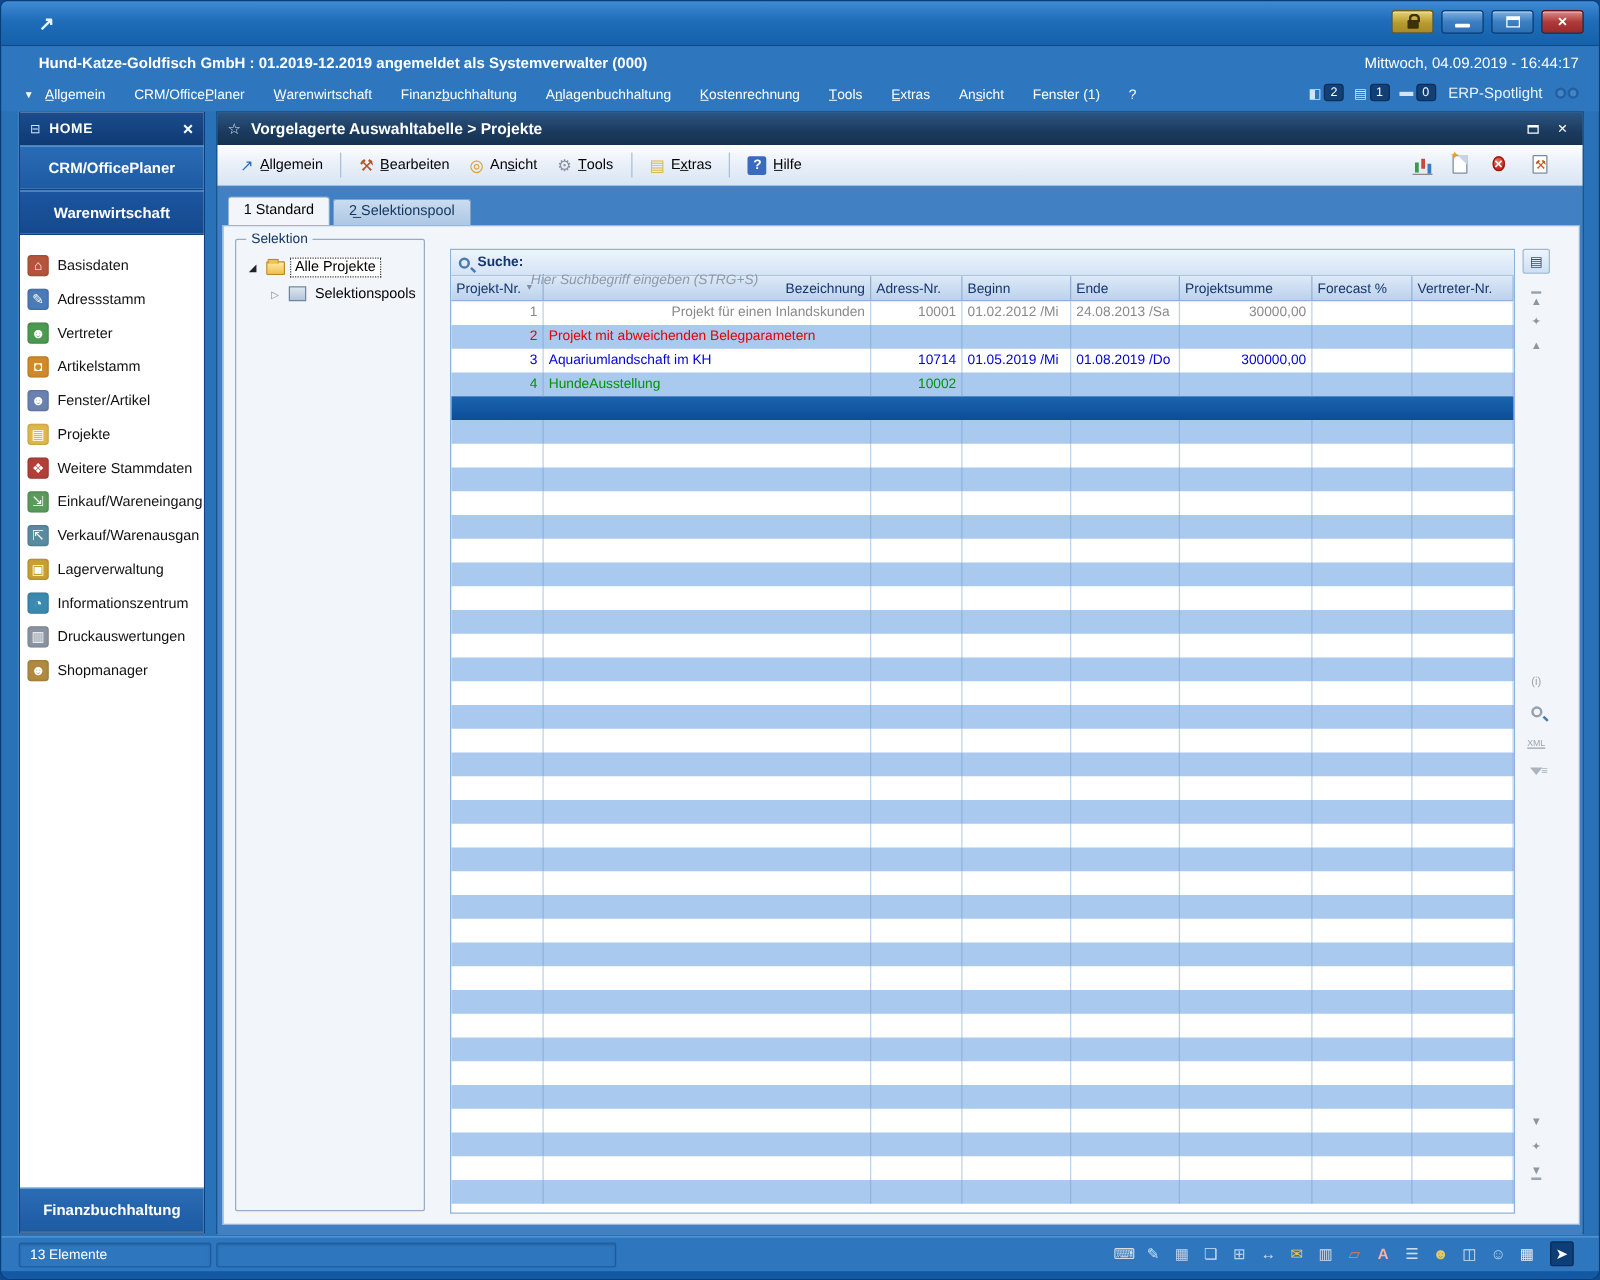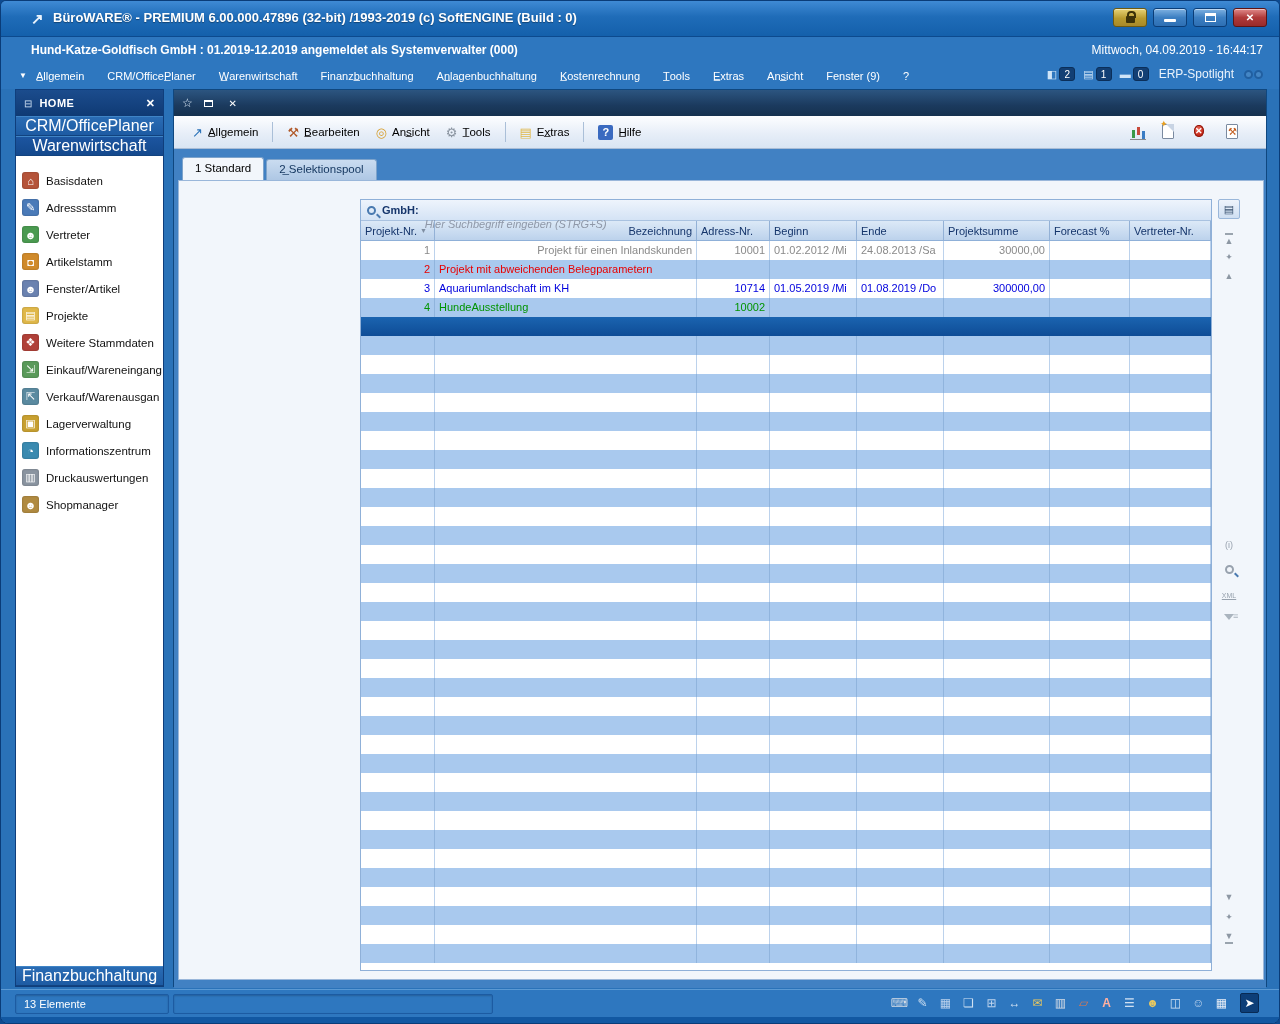--- a/index.html
+++ b/index.html
@@ -38,21 +38,21 @@
   .spotlight { font-size:12px; color:#eaf3fc; cursor:pointer; }
   .binoc { display:flex; gap:1px; opacity:.75; cursor:pointer; }
   .binoc i { width:9px; height:9px; border:2px solid #1d5897; border-radius:50%; background:#4c8cc8; }
 
   
   .sidebar { position:absolute; left:14px; top:88px; width:149px; height:898px; background:#fff; border:1px solid #0f3e7c; display:flex; flex-direction:column; }
   .side-home { height:26px; background:linear-gradient(180deg,#1b4c8d,#0f3a74); color:#fff; display:flex; align-items:center; padding:0 8px; gap:7px; }
   .side-home .homeicon { font-size:10px; color:#cfe0f2; }
   .side-home .homelbl { font-weight:bold; font-size:11px; letter-spacing:.5px; flex:1; }
   .side-home .homeclose { font-size:11px; font-weight:bold; cursor:pointer; }
-  .side-sec { height:20px; background:linear-gradient(180deg,#2a6cb4,#1d5ba3); border-top:1px solid #3f84c6; border-bottom:1px solid #12437f; color:#fff; font-weight:normal; font-size:16px; display:flex; align-items:center; justify-content:center; cursor:pointer; }
+  .side-sec { height:36px; background:linear-gradient(180deg,#2a6cb4,#1d5ba3); border-top:1px solid #3f84c6; border-bottom:1px solid #12437f; color:#fff; font-weight:bold; font-size:12px; display:flex; align-items:center; justify-content:center; cursor:pointer; }
   .side-sec.active { background:linear-gradient(180deg,#1c55a0,#14498d); }
   .side-list { flex:1; background:#fff; padding-top:11px; overflow:hidden; }
   .side-item { height:27px; display:flex; align-items:center; gap:7px; padding:0 6px; cursor:pointer; color:#111; font-size:11.5px; }
   .side-item .sicon { width:17px; height:17px; border-radius:3px; display:flex; align-items:center; justify-content:center; font-size:11px; color:#fff; flex:0 0 17px; box-shadow:inset 0 0 2px rgba(0,0,0,.3); }
   .side-bottom { margin-top:auto; }
 
   
   .docwin { position:absolute; left:172px; top:88px; width:1094px; height:898px; border:1px solid #0f477f; background:#4181c3; }
   .doctitle { position:absolute; left:0; top:0; width:100%; height:26px; background:linear-gradient(180deg,#2c5580,#1b3a5e 60%,#16324f); color:#fff; display:flex; align-items:center; padding:0 8px; gap:8px; }
   .doctitle .star { font-size:12px; color:#d9e6f4; }
@@ -134,21 +134,20 @@
   .st-ico.dark { background:#0d3e78; border:1px solid #082a54; color:#fff; }
   .bottomframe { position:absolute; left:0; top:1016px; width:1280px; height:8px; background:#1258a2; }
 </style>
 </head>
 <body>
 
 <div class="frame">
 
   <div class="titlebar">
     <span class="app-arrow">↗</span>
-    <span class="ttl">BüroWARE® - PREMIUM  6.00.000.47896 (32-bit) /1993-2019 (c) SoftENGINE (Build : 0)</span>
     <div class="winbtns">
       <div class="wbtn lock">
           <span class="lockglyph"></span>
         </div>
       <div class="wbtn">
           <span class="minglyph"></span>
         </div>
       <div class="wbtn">
           <span class="maxglyph"></span>
         </div>
@@ -168,21 +167,21 @@
     <div class="menu-items" id="menu-items">
         <span class="menu-item">A̲llgemein</span>
         <span class="menu-item">CRM/OfficeP̲laner</span>
         <span class="menu-item">W̲arenwirtschaft</span>
         <span class="menu-item">Finanzb̲uchhaltung</span>
         <span class="menu-item">An̲lagenbuchhaltung</span>
         <span class="menu-item">K̲ostenrechnung</span>
         <span class="menu-item">T̲ools</span>
         <span class="menu-item">E̲xtras</span>
         <span class="menu-item">Ans̲icht</span>
-        <span class="menu-item">Fenster (9)</span>
+        <span class="menu-item">Fenster (1)</span>
         <span class="menu-item">?</span>
       </div>
     <div class="menu-right">
       <div id="menu-badges" style="display:flex;gap:8px;">
           <span class="badge">
             <span class="bicon">◧</span>
             <span class="bcount">2</span>
           </span>
           <span class="badge">
             <span class="bicon">▤</span>
@@ -262,20 +261,21 @@
           <span class="sicon" style="background: rgb(176, 138, 64);">☻</span>
           <span>Shopmanager</span>
         </div>
       </div>
     <div class="side-sec side-bottom">Finanzbuchhaltung</div>
   </div>
 
   <div class="docwin">
     <div class="doctitle">
       <span class="star">☆</span>
+      <span class="dtitle">Vorgelagerte Auswahltabelle &gt; Projekte</span>
       <span class="dbtn">
           <span class="restore"></span>
         </span>
       <span class="dbtn">✕</span>
     </div>
     <div class="toolbar">
       <div id="tb-buttons" style="display:flex;align-items:center;">
           <div class="tbtn">
             <span class="tico" style="color: rgb(42, 114, 184);">↗</span>
             <span>A̲llgemein</span>
@@ -313,25 +313,38 @@
     </div>
 
     <div class="docbody">
       <div class="tabs" id="tabs">
           <div class="tab active">1 Standard</div>
           <div class="tab inactive">2̲ Selektionspool</div>
         </div>
 
       <div class="panel">
 
+        <div class="treebox">
+          <span class="glabel">Selektion</span>
+          <div class="tnode">
+            <span class="texp">◢</span>
+            <span class="tfolder"></span>
+            <span class="tlabel sel">Alle Projekte</span>
+          </div>
+          <div class="tnode child">
+            <span class="texp closed">▷</span>
+            <span class="tgrid"></span>
+            <span class="tlabel">Selektionspools</span>
+          </div>
+        </div>
 
         <div class="tablewrap">
           <div class="searchbar">
             <span class="mag"></span>
-            <span class="slabel">GmbH:</span>
+            <span class="slabel">Suche:</span>
             <span class="sph">Hier Suchbegriff eingeben (STRG+S)</span>
           </div>
           <div class="thead" id="thead">
               <div class="hcell" style="width: 74px; justify-content: flex-start;">
                 <span>Projekt-Nr.</span>
                 <span class="sortarrow">▼</span>
               </div>
               <div class="hcell" style="width: 262px; justify-content: flex-end;">
                 <span>Bezeichnung</span>
               </div>

